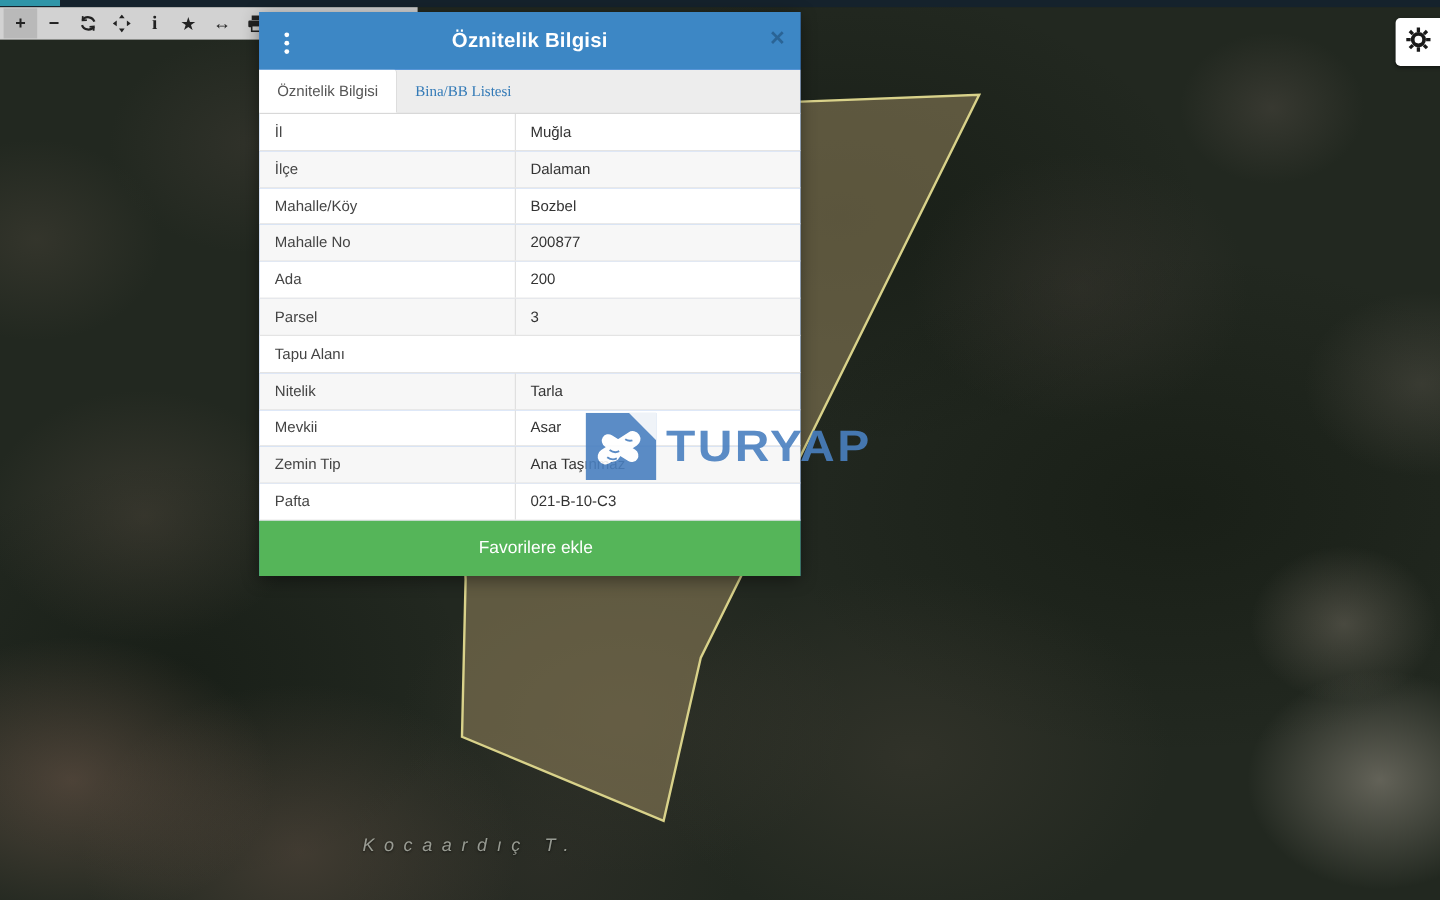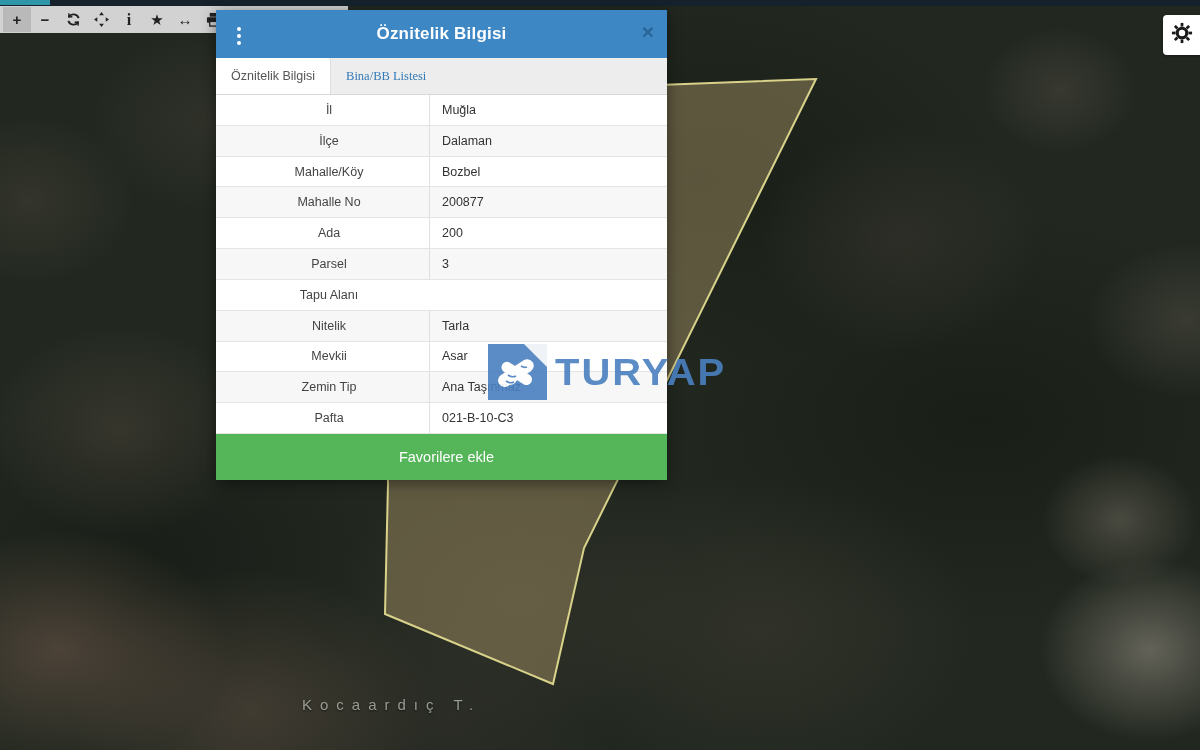--- a/index.html
+++ b/index.html
@@ -28,20 +28,21 @@
       radial-gradient(ellipse 230px 160px at 450px 720px, rgba(56,52,46,.40), transparent 72%),
       radial-gradient(ellipse 420px 260px at 980px 420px, rgba(18,24,16,.55), transparent 80%),
       radial-gradient(ellipse 380px 240px at 700px 180px, rgba(16,22,15,.50), transparent 80%),
       radial-gradient(ellipse 300px 220px at 150px 560px, rgba(14,20,14,.45), transparent 80%);
   }
   .parcel-svg{position:absolute;inset:0;z-index:1;}
   .map-label{
     position:absolute;left:302px;top:696px;z-index:2;
     color:rgba(198,203,192,.72);font-size:15px;letter-spacing:8px;
     text-shadow:0 1px 2px rgba(0,0,0,.6);
+    font-style:italic;
   }
   
   .topstrip{position:absolute;left:0;top:0;width:1200px;height:6px;background:#15222c;z-index:5;}
   .topstrip .accent{position:absolute;left:0;top:0;width:50px;height:5px;}
   
   .toolbar{
     position:absolute;left:0;top:6px;width:348px;height:27px;z-index:10;
     background:#d2d2d2;display:flex;align-items:center;padding-left:3px;box-sizing:border-box;
   }
   .tbtn{
@@ -80,21 +81,21 @@
   .tab{
     padding:0 15px;display:flex;align-items:center;font-size:12.5px;cursor:pointer;
   }
   .tab.active{
     background:#fff;color:#555;border-right:1px solid #ddd;border-top-right-radius:3px;
   }
   .tab.inactive{color:#337ab7;font-family:Liberation Serif, serif;}
   .attr-table{flex:1;display:flex;flex-direction:column;}
   .attr-row{
     flex:1;display:flex;align-items:center;border-bottom:1px solid #e4e4e4;
-    font-size:12.5px;color:#444;box-sizing:border-box;background:#fff;text-align:center;
+    font-size:12.5px;color:#444;box-sizing:border-box;background:#fff;
   }
   .attr-row:nth-child(even){background:#f7f7f7;}
   .attr-label{width:213px;flex:0 0 auto;padding-left:13px;box-sizing:border-box;}
   .attr-value{
     flex:1;align-self:stretch;display:flex;align-items:center;
     border-left:1px solid #e0e0e0;padding-left:12px;color:#333;
   }
   .fav-btn{
     flex:0 0 auto;height:46px;border:none;color:#fff;font-size:14.5px;
     font-family:inherit;cursor:pointer;width:100%;padding-left:16px;

